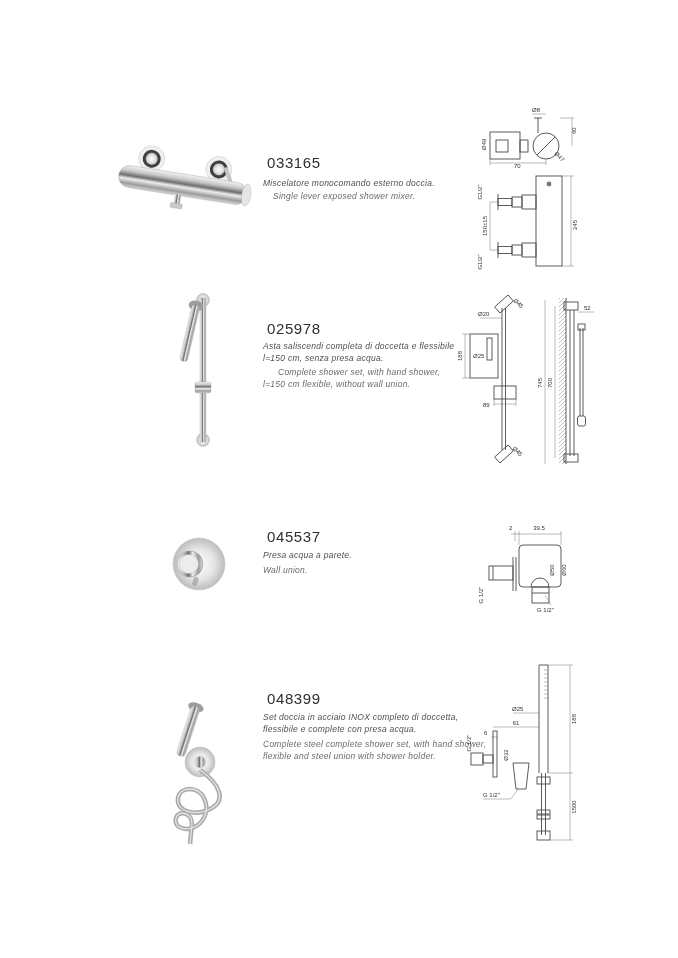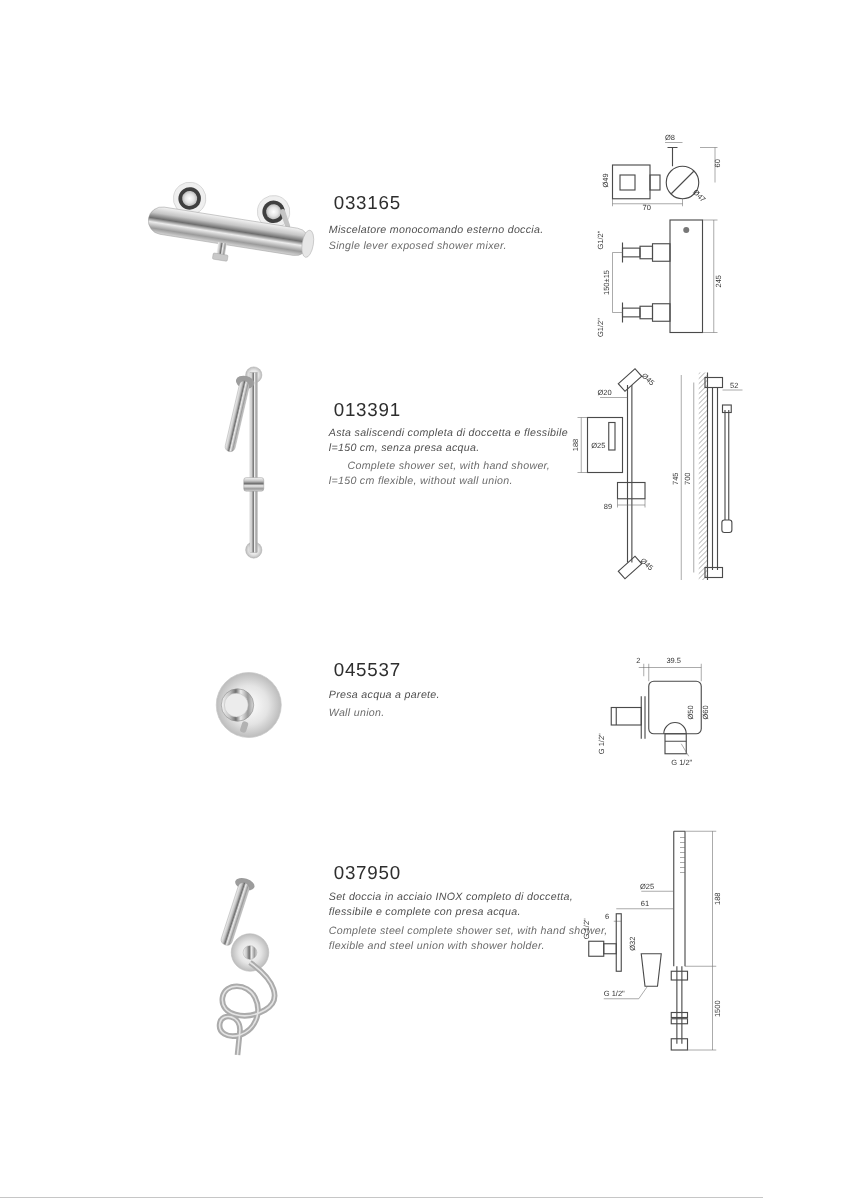--- a/index.html
+++ b/index.html
@@ -58,21 +58,21 @@
       <rect x="112" y="22" width="4" height="16" rx="2" fill="#c4c4c4" transform="rotate(-28 114 30)"></rect>
       <rect x="6" y="36" width="130" height="22" rx="11" fill="url(#gv)" stroke="#9a9a9a" stroke-width=".4"></rect>
       <ellipse cx="135" cy="47" rx="4.5" ry="11" fill="#e6e6e6" stroke="#aaa" stroke-width=".4"></ellipse>
       <rect x="64" y="57" width="7" height="10" fill="url(#gh)"></rect>
       <rect x="61.5" y="66" width="12" height="5" rx="1" fill="#c9c9c9" stroke="#999" stroke-width=".3"></rect>
     </g>
   </svg>
 
   <div class="code" style="left:267px;top:154px">033165</div>
   <div class="desc-it" style="left:263px;top:178px">Miscelatore monocomando esterno doccia.</div>
-  <div class="desc-en" style="left:263px;top:191px">Single lever exposed shower mixer.</div>
+  <div class="desc-en" style="left:273px;top:191px">Single lever exposed shower mixer.</div>
 
   <svg class="dw" style="left:476px;top:106px" width="104" height="62" viewBox="0 0 104 62">
     <line class="dl" x1="56" y1="8" x2="70" y2="8"></line>
     <text x="56" y="6">Ø8</text>
     <line class="tl" x1="58" y1="12" x2="66" y2="12"></line>
     <line class="tl" x1="62" y1="12" x2="62" y2="27"></line>
     <rect class="tl" x="14" y="26" width="30" height="27"></rect>
     <rect class="tl" x="20" y="34" width="12" height="12"></rect>
     <rect class="tl" x="44" y="34" width="8" height="12"></rect>
     <circle class="tl" cx="70" cy="40" r="13"></circle>
@@ -117,21 +117,21 @@
     <circle cx="33" cy="10" r="6.5" fill="url(#gr)" stroke="#aaa" stroke-width=".4"></circle>
     <circle cx="33" cy="150" r="6.5" fill="url(#gr)" stroke="#aaa" stroke-width=".4"></circle>
     <rect x="30" y="8" width="6" height="144" fill="url(#gh)" stroke="#999" stroke-width=".3"></rect>
     <g transform="rotate(13 20 42)">
       <ellipse cx="20" cy="15" rx="7.5" ry="5" fill="#9d9d9d"></ellipse>
       <rect x="16" y="14" width="8" height="58" rx="4" fill="url(#gh)" stroke="#8a8a8a" stroke-width=".3"></rect>
     </g>
     <rect x="25" y="92" width="16" height="11" rx="2" fill="url(#gv)" stroke="#888" stroke-width=".3"></rect>
   </svg>
 
-  <div class="code" style="left:267px;top:320px">013391</div>
+  <div class="code" style="left:267px;top:320px">025978</div>
   <div class="desc-it" style="left:263px;top:341px">Asta saliscendi completa di doccetta e flessibile</div>
   <div class="desc-it" style="left:263px;top:353px">l=150 cm, senza presa acqua.</div>
   <div class="desc-en" style="left:278px;top:367px">Complete shower set, with hand shower,</div>
   <div class="desc-en" style="left:263px;top:379px">l=150 cm flexible, without wall union.</div>
 
   <svg class="dw" style="left:458px;top:288px" width="140" height="185" viewBox="0 0 140 185">
 
     <g transform="rotate(-42 46 16)">
         <rect class="tl" x="37" y="12" width="18" height="8"></rect>
       </g>
@@ -215,21 +215,21 @@
       <rect x="26" y="5" width="9" height="52" rx="4" fill="url(#gh)" stroke="#8a8a8a" stroke-width=".3"></rect>
     </g>
     <circle cx="42" cy="62" r="15" fill="url(#gr)" stroke="#bbb" stroke-width=".5"></circle>
     <circle cx="42" cy="62" r="5.5" fill="url(#gh)" stroke="#999" stroke-width=".3"></circle>
     <path d="M42,70 C62,84 68,100 54,108 C38,117 18,112 20,98 C22,86 40,86 46,98
              C52,110 46,124 34,128 C24,131 16,126 18,118 C20,110 34,112 34,124 L32,144" fill="none" stroke="#ababab" stroke-width="4.5"></path>
     <path d="M42,70 C62,84 68,100 54,108 C38,117 18,112 20,98 C22,86 40,86 46,98
              C52,110 46,124 34,128 C24,131 16,126 18,118 C20,110 34,112 34,124 L32,144" fill="none" stroke="#e3e3e3" stroke-width="1.3"></path>
   </svg>
 
-  <div class="code" style="left:267px;top:690px">037950</div>
+  <div class="code" style="left:267px;top:690px">048399</div>
   <div class="desc-it" style="left:263px;top:712px">Set doccia in acciaio INOX completo di doccetta,</div>
   <div class="desc-it" style="left:263px;top:724px">flessibile e complete con presa acqua.</div>
   <div class="desc-en" style="left:263px;top:739px">Complete steel complete shower set, with hand shower,</div>
   <div class="desc-en" style="left:263px;top:751px">flexible and steel union with shower holder.</div>
 
   <svg class="dw" style="left:455px;top:655px" width="135" height="195" viewBox="0 0 135 195">
     <line class="tl" x1="84" y1="10" x2="84" y2="118"></line>
     <line class="tl" x1="93" y1="10" x2="93" y2="118"></line>
     <line class="tl" x1="84" y1="10" x2="93" y2="10"></line>
     <g class="dl">

